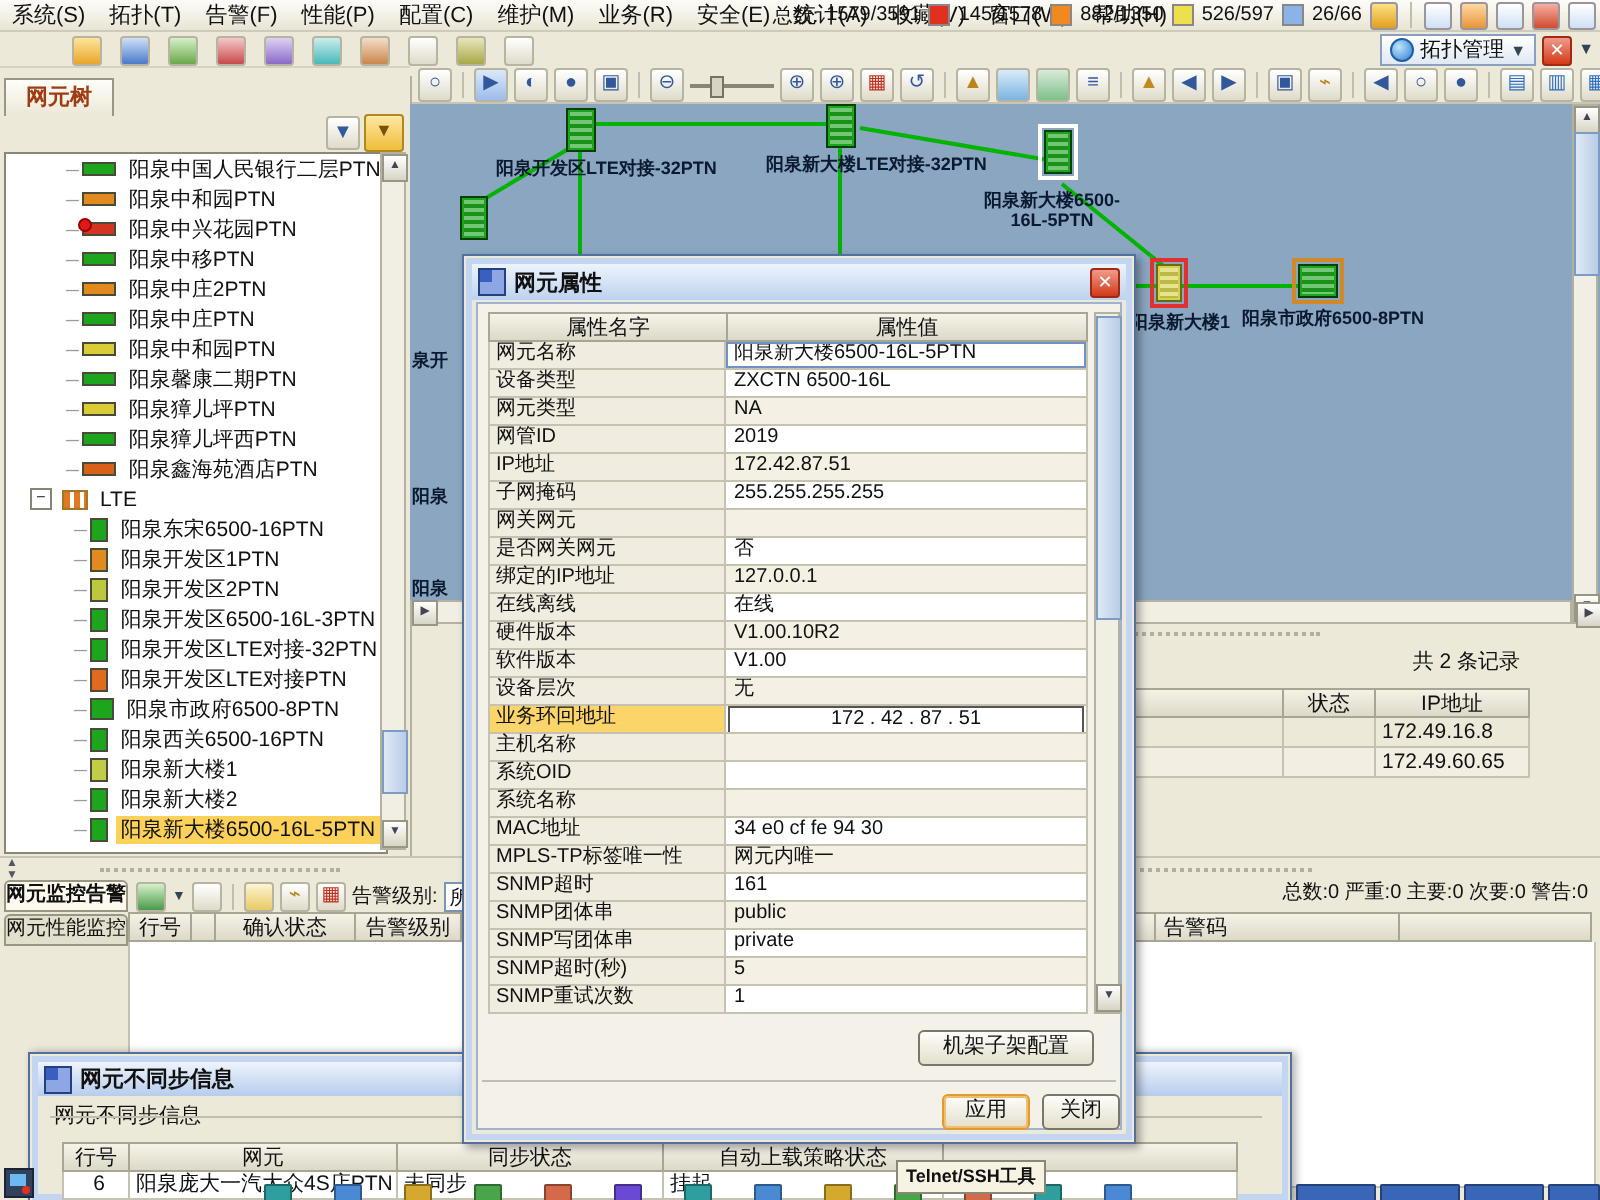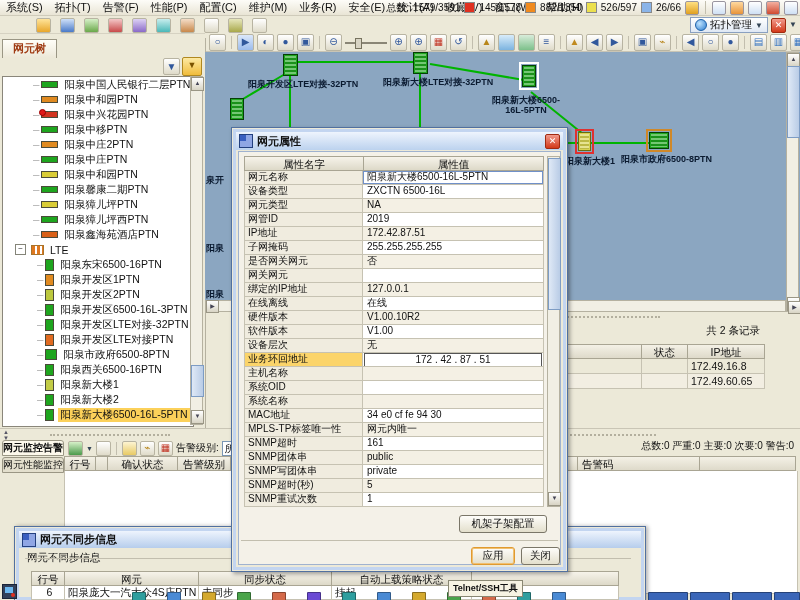--- a/index.html
+++ b/index.html
@@ -470,26 +470,26 @@
           </div>
         <div class="prow">
             <div class="plab">IP地址</div>
             <div class="pval">172.42.87.51</div>
           </div>
         <div class="prow">
             <div class="plab">子网掩码</div>
             <div class="pval">255.255.255.255</div>
           </div>
         <div class="prow">
+            <div class="plab">网关网元</div>
+            <div class="pval"></div>
+          </div>
+        <div class="prow">
             <div class="plab">是否网关网元</div>
             <div class="pval">否</div>
-          </div>
-        <div class="prow">
-            <div class="plab">网关网元</div>
-            <div class="pval"></div>
           </div>
         <div class="prow">
             <div class="plab">绑定的IP地址</div>
             <div class="pval">127.0.0.1</div>
           </div>
         <div class="prow">
             <div class="plab">在线离线</div>
             <div class="pval">在线</div>
           </div>
         <div class="prow">

